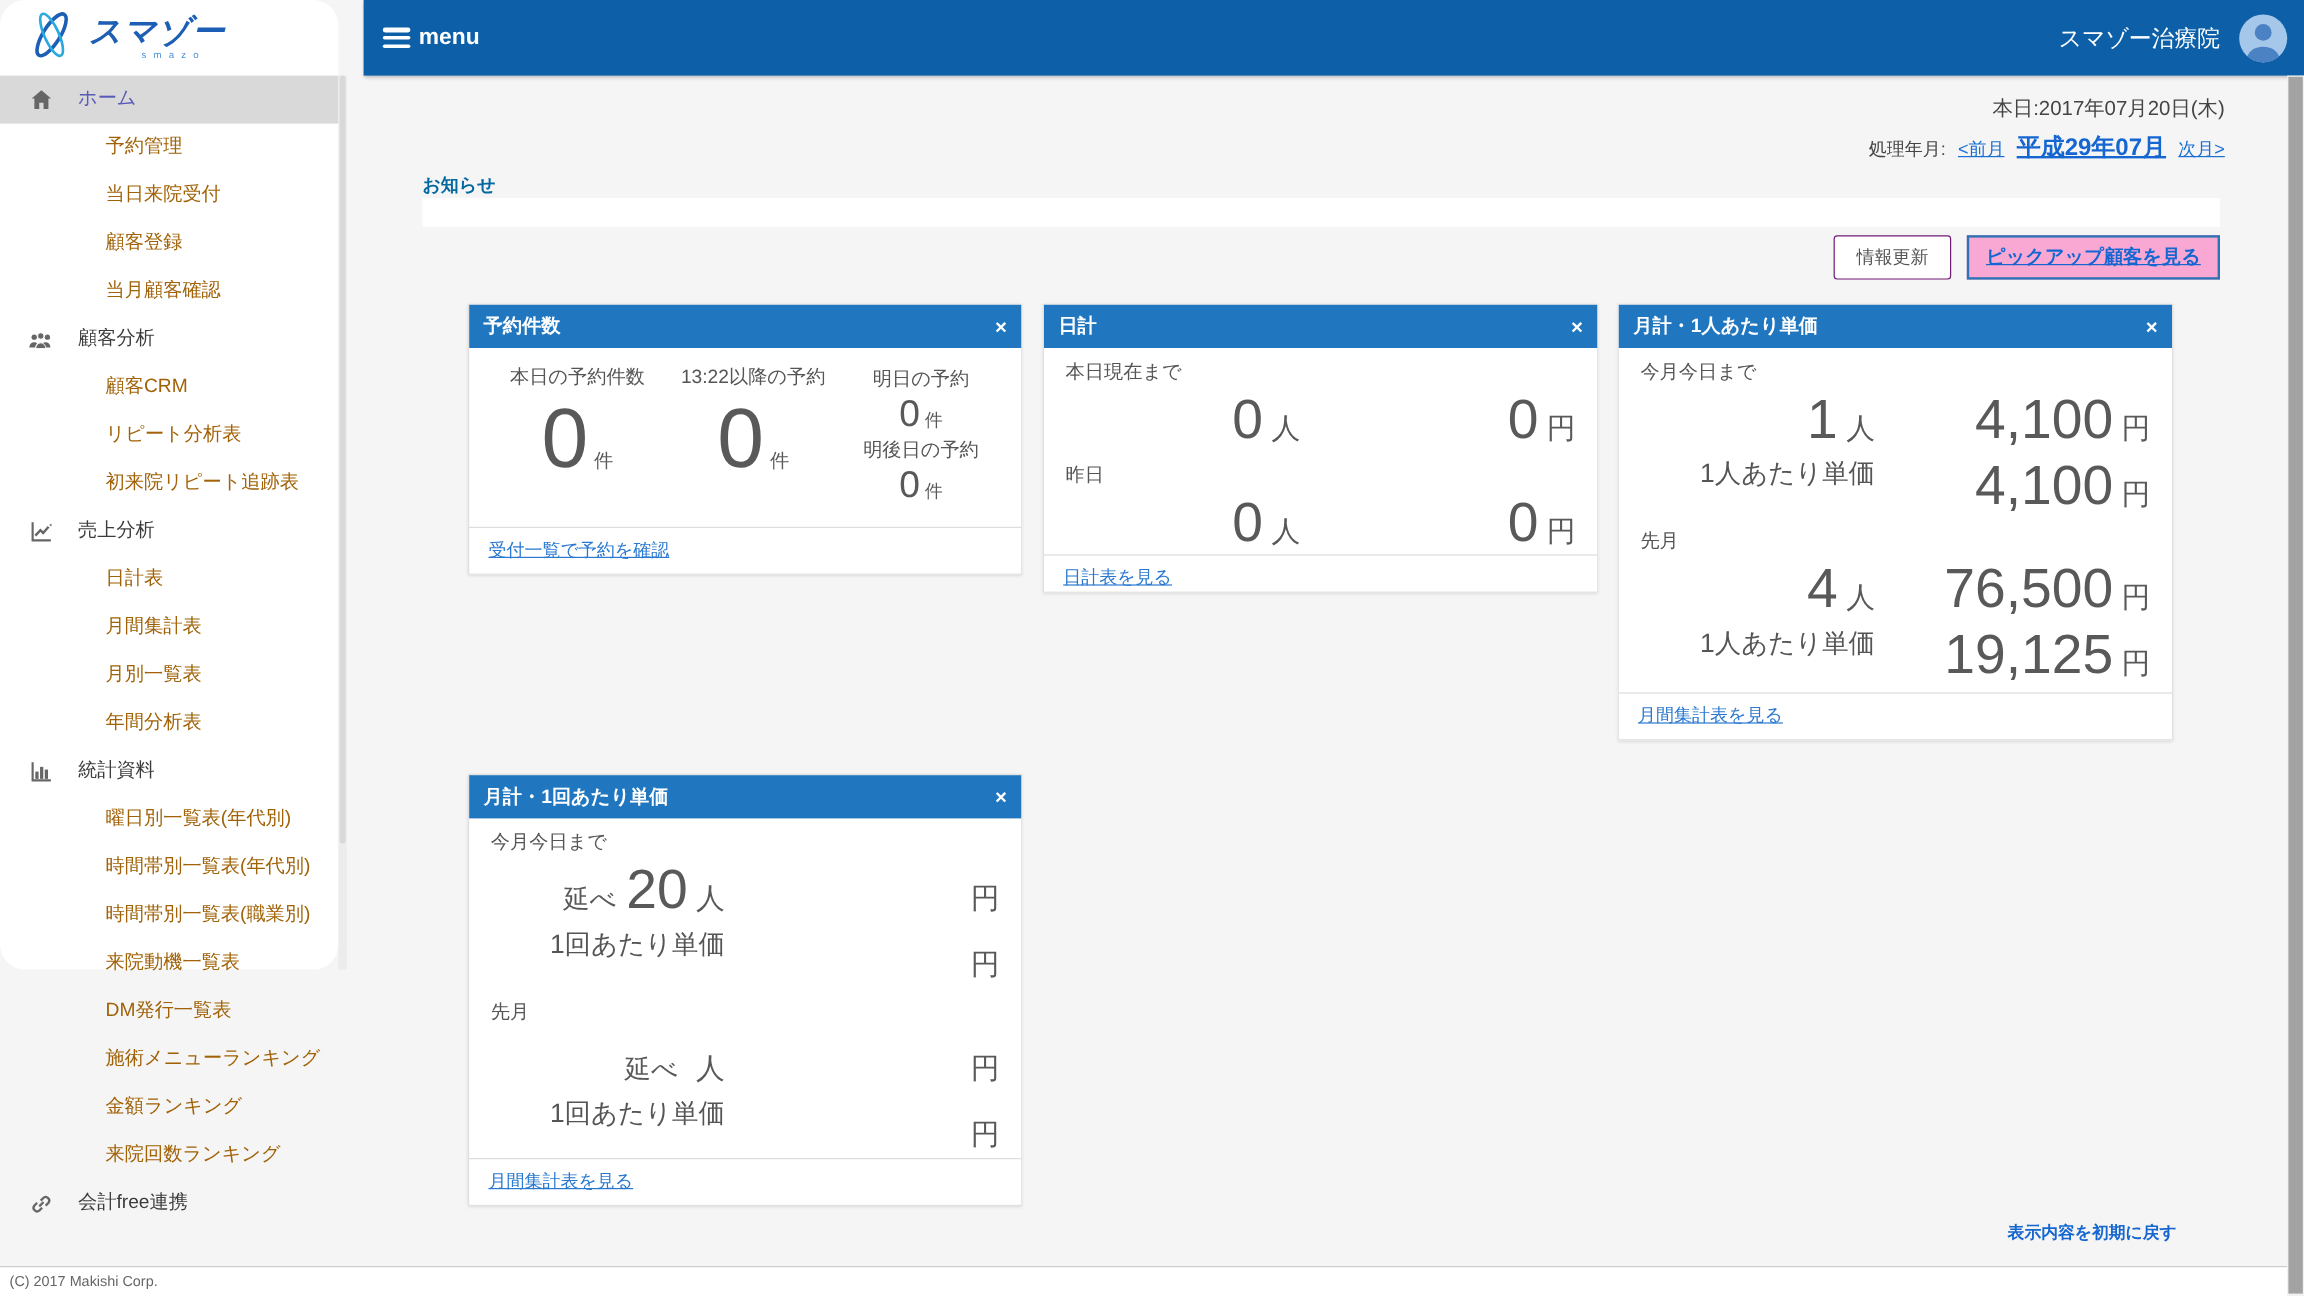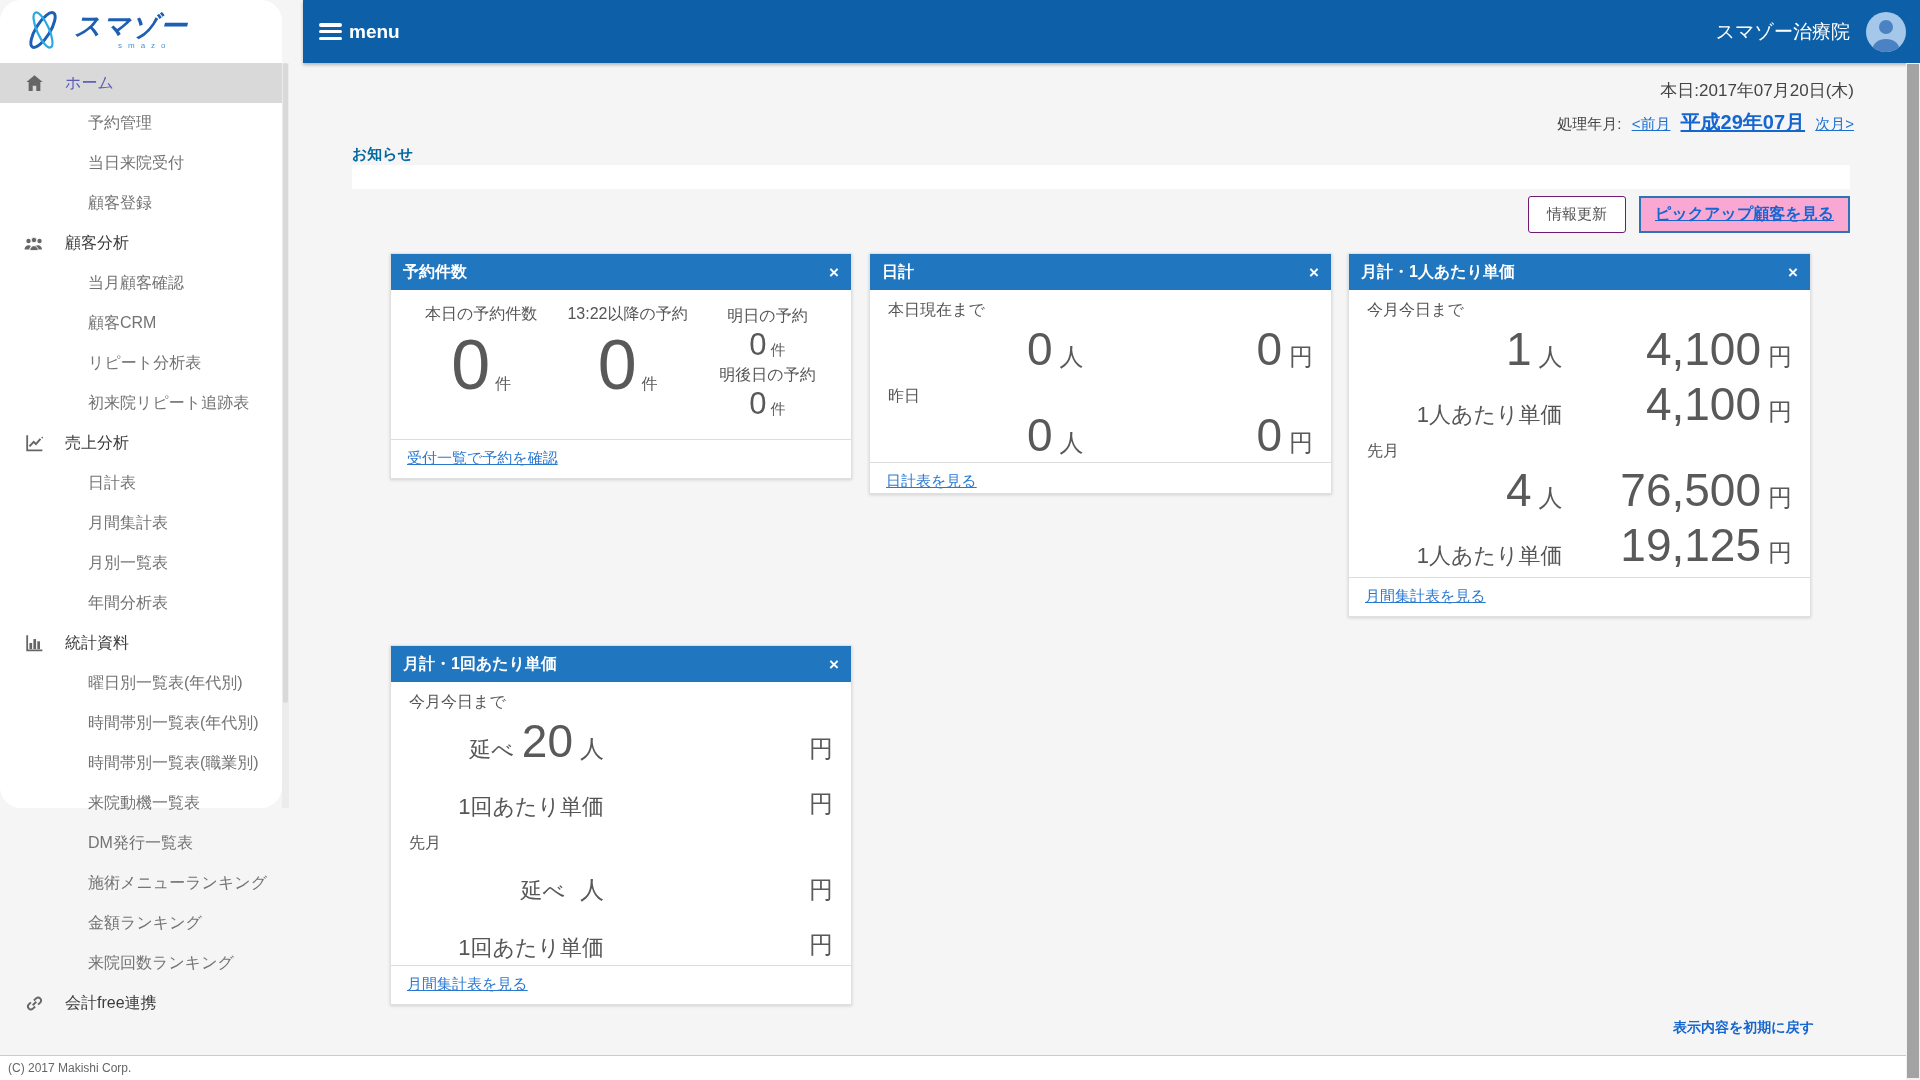--- a/index.html
+++ b/index.html
@@ -9,21 +9,21 @@
 
   
   .sidebar { position:absolute; left:0; top:0; width:282px; height:808px; background:#fff; z-index:5;border-radius:21px; }
   .logo { height:63px; display:flex; align-items:center; padding-left:22px; cursor:pointer; }
   .logo-swoosh { margin-right:10px; }
   .brand-wrap { display:flex; flex-direction:column; line-height:1; }
   .brand { font-size:27px; font-weight:bold; font-style:italic; color:#1d5fb5; letter-spacing:1px; }
   .brand-sub { font-size:8px; color:#4a90d9; letter-spacing:6px; margin-top:2px; padding-left:44px; }
   .nav { position:absolute; top:63px; left:0; width:282px; }
   .nav-item { position:relative; height:40px; line-height:40px; font-size:16px; color:#3c3c3c; cursor:pointer; white-space:nowrap; padding-left:65px; }
-  .nav-item.sub { padding-left:88px; color:#737373; }
+  .nav-item.sub { padding-left:88px; color:#a16207; }
   .nav-item.active { background:#d9d9d9; }
   .nav-item.active .nav-label { color:#5a5ab8; }
   .nav-icon { position:absolute; left:24px; top:50%; transform:translateY(-50%); width:20px; height:20px; display:inline-flex; align-items:center; justify-content:center; }
   .sidebar-scrollbar { position:absolute; left:282px; top:63px; bottom:0; width:7px; background:#ececec; z-index:6; }
   .sidebar-scrollbar .thumb { position:absolute; top:0; left:1px; width:5px; height:640px; background:#d9d9d9; border-radius:3px; }
 
   
   .topbar { position:absolute; left:283px; right:0; top:0; height:63px; background:#0d60a8;
     display:flex; align-items:center; justify-content:space-between; z-index:7;
     box-shadow:0 2px 3px rgba(0,0,0,.25);margin-left:20px; }
@@ -64,21 +64,21 @@
   .res-col.c3 { width:34%; }
   .col-header { font-size:16px; color:#555; }
   .bignum { font-size:70px; color:#595959; line-height:1.15; }
   .bignum .unit { font-size:16px; margin-left:5px; }
   .midnum { font-size:31px; color:#595959; line-height:1.15; }
   .midnum .unit { font-size:15px; margin-left:4px; }
   .c3 .col-header { margin-top:2px; }
 
   
   .section-label { font-size:16px; color:#555; padding:10px 18px 0; }
-  .vrow { display:flex; align-items:flex-end; padding:2px 18px 0; }
+  .vrow { display:flex; align-items:flex-start; padding:2px 18px 0; }
   .vleft { width:46%; text-align:right; }
   .vright { flex:1; text-align:right; }
   .num { font-size:46px; color:#595959; line-height:1.15; }
   .u { font-size:24px; color:#595959; margin-left:7px; }
   .prefix { font-size:22px; color:#595959; margin-right:8px; }
   .sublabel { font-size:22px; color:#555; line-height:1.5; }
 
   .card-reservations { left:101px; top:190px; width:462px; height:226px; }
   .card-daily { left:580px; top:190px; width:463px; height:241px; }
   .card-monthly-person { left:1059px; top:190px; width:463px; height:364px; }
@@ -114,30 +114,30 @@
     </div>
     <nav class="nav" id="sidebar-list">
         <div class="nav-item active"><span class="nav-icon">
             <svg width="19" height="18" viewBox="0 0 16 16">
               <path fill="#666" d="M8 1l7.2 6.2h-2V15H9.6v-4.6H6.4V15H2.8V7.2h-2z"></path>
             </svg>
           </span><span class="nav-label">ホーム</span></div>
         <div class="nav-item sub"><span class="nav-label">予約管理</span></div>
         <div class="nav-item sub"><span class="nav-label">当日来院受付</span></div>
         <div class="nav-item sub"><span class="nav-label">顧客登録</span></div>
+        <div class="nav-item sub"><span class="nav-label">当月顧客確認</span></div>
         <div class="nav-item"><span class="nav-icon">
             <svg width="22" height="17" viewBox="0 0 20 15">
               <circle cx="4.5" cy="5" r="2.2" fill="#666"></circle>
               <circle cx="15.5" cy="5" r="2.2" fill="#666"></circle>
               <circle cx="10" cy="4" r="2.7" fill="#666" stroke="#fff" stroke-width="0.8"></circle>
               <path fill="#666" d="M0.5 13.5c0-2.7 2-4.3 4-4.3 1 0 1.8.3 2.5.9-1 1-1.6 2.2-1.6 3.4zM13.1 13.5c0-1.2-.6-2.4-1.6-3.4.7-.6 1.5-.9 2.5-.9 2 0 4 1.6 4 4.3z"></path>
               <path fill="#666" stroke="#fff" stroke-width="0.8" d="M5.8 14.5c0-3 2.2-4.8 4.2-4.8s4.2 1.8 4.2 4.8z"></path>
             </svg>
           </span><span class="nav-label">顧客分析</span></div>
-        <div class="nav-item sub"><span class="nav-label">当月顧客確認</span></div>
         <div class="nav-item sub"><span class="nav-label">顧客CRM</span></div>
         <div class="nav-item sub"><span class="nav-label">リピート分析表</span></div>
         <div class="nav-item sub"><span class="nav-label">初来院リピート追跡表</span></div>
         <div class="nav-item"><span class="nav-icon">
             <svg width="19" height="18" viewBox="0 0 16 16">
               <path d="M1.5 1v13.5H15" fill="none" stroke="#666" stroke-width="1.6"></path>
               <path d="M3.5 11l3.8-4 2 2 4-4.6" fill="none" stroke="#666" stroke-width="1.8"></path>
               <path fill="#666" d="M13.8 3l1.8-.8-.3 2z"></path>
             </svg>
           </span><span class="nav-label">売上分析</span></div>

